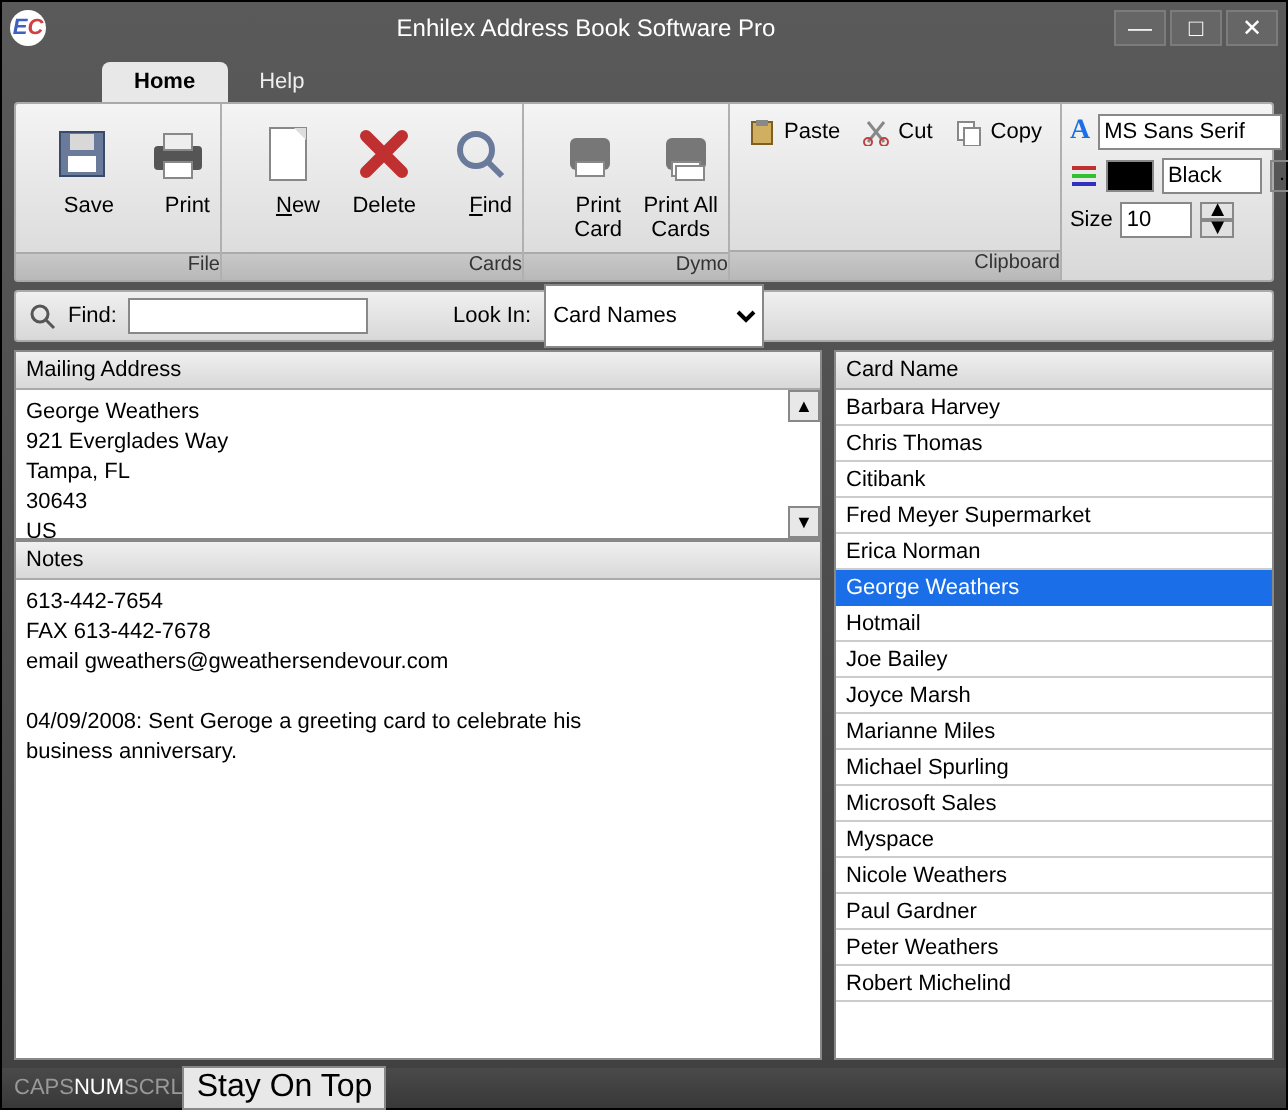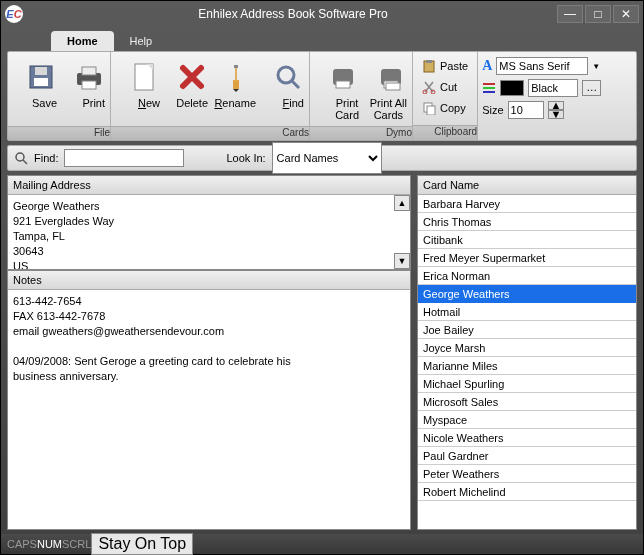--- a/index.html
+++ b/index.html
@@ -15,21 +15,21 @@
 .tabstrip { height: 24px; display: flex; align-items: flex-end; padding-left: 50px; gap: 0; }
 .tabstrip .tab { padding: 4px 16px; color: #eee; cursor: pointer; border-top-left-radius: 4px; border-top-right-radius: 4px; }
 .tabstrip .tab.active { background: #e8e8e8; color: #000; font-weight: bold; }
 .ribbon { background: linear-gradient(to bottom, #f4f4f4, #d8d8d8); border: 1px solid #aaa; margin: 0 6px; border-radius: 2px; height: 90px; display: flex; }
 .group { border-right: 1px solid #b0b0b0; display: flex; flex-direction: column; }
 .group-body { flex: 1; display: flex; align-items: flex-start; padding: 2px 4px; gap: 2px; }
 .group-label { height: 15px; background: linear-gradient(to bottom,#c8c8c8,#b8b8b8); text-align: right; font-size: 10px; color: #333; border-top: 1px solid #aaa; }
 .big-btn { width: 46px; height: 70px; display: flex; flex-direction: column; align-items: flex-end; justify-content: flex-start; cursor: pointer; border: 1px solid transparent; border-radius: 3px; padding-top: 2px; }
 .big-btn .icn { width: 32px; height: 40px; display: flex; align-items: center; justify-content: center; }
 .big-btn .lbl { text-align: center; font-size: 11px; line-height: 12px; }
-.clip-body { flex-direction: column; gap: 1px; padding: 4px; }
+.clip-body { flex-direction: row; gap: 1px; padding: 4px; }
 .clip-row { display: flex; align-items: center; gap: 4px; height: 20px; padding: 0 4px; cursor: pointer; border: 1px solid transparent; border-radius: 2px; }
 .font-body { flex-direction: column; gap: 2px; padding: 4px; }
 .font-row { display: flex; align-items: center; gap: 4px; height: 20px; }
 .font-row input, .font-row select { height: 18px; border: 1px solid #888; background: #fff; padding: 0 2px; font-size: 11px; }
 .font-name { width: 92px; }
 .color-swatch { width: 24px; height: 16px; background: #000; border: 1px solid #888; }
 .small-sel { width: 50px; }
 .spin { width: 36px; }
 .findbar { height: 26px; background: linear-gradient(to bottom,#f0f0f0,#d8d8d8); border: 1px solid #aaa; margin: 4px 6px; display: flex; align-items: center; padding: 0 6px; gap: 6px; border-radius: 2px; }
 .findbar input { border: 1px solid #888; background: #fff; height: 18px; padding: 0 3px; }
@@ -120,31 +120,20 @@
         <div class="big-btn">
           <div class="icn">
               <svg width="28" height="28">
                 <path d="M5 5 L23 23 M23 5 L5 23" stroke="#c03030" stroke-width="6" stroke-linecap="round"></path>
               </svg>
             </div>
           <div class="lbl">Delete</div>
         </div>
         <div class="big-btn">
           <div class="icn">
-              <svg width="26" height="30">
-                <rect x="6" y="18" width="6" height="9" fill="#e0a040"></rect>
-                <rect x="8" y="3" width="2" height="16" fill="#e0b060"></rect>
-                <polygon points="6,27 12,27 9,30" fill="#333"></polygon>
-                <rect x="7" y="3" width="4" height="3" fill="#888"></rect>
-              </svg>
-            </div>
-          <div class="lbl"><u>R</u>ename</div>
-        </div>
-        <div class="big-btn">
-          <div class="icn">
               <svg width="28" height="28">
                 <circle cx="12" cy="12" r="8" fill="none" stroke="#6a7a9a" stroke-width="3"></circle>
                 <line x1="18" y1="18" x2="25" y2="25" stroke="#6a7a9a" stroke-width="3"></line>
               </svg>
             </div>
           <div class="lbl"><u>F</u>ind</div>
         </div>
       </div>
       <div class="group-label">Cards</div>
     </div>

